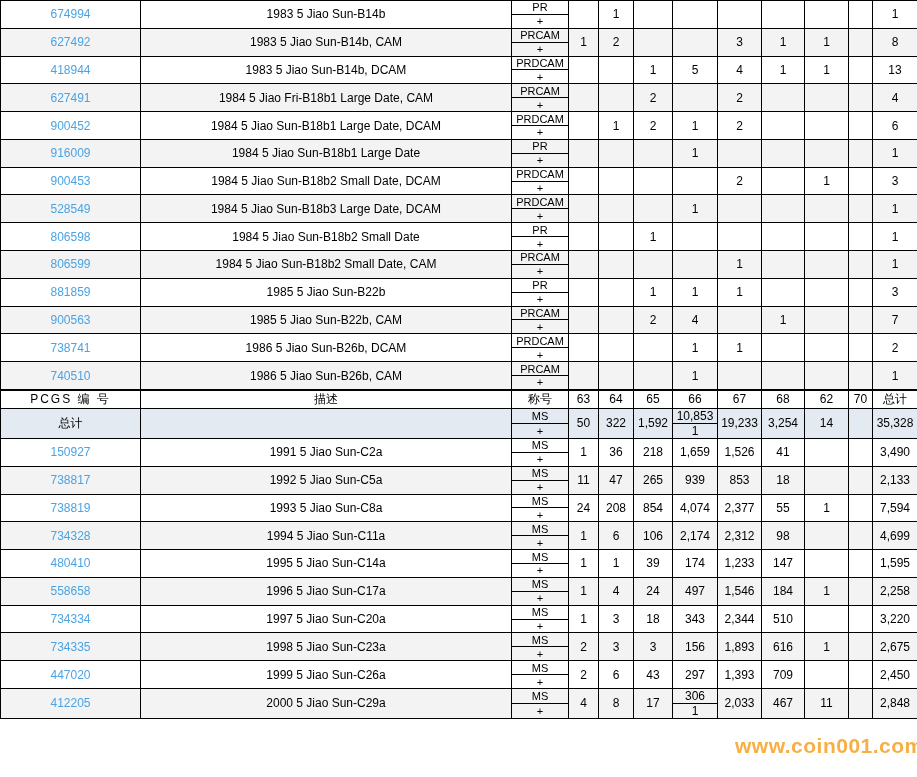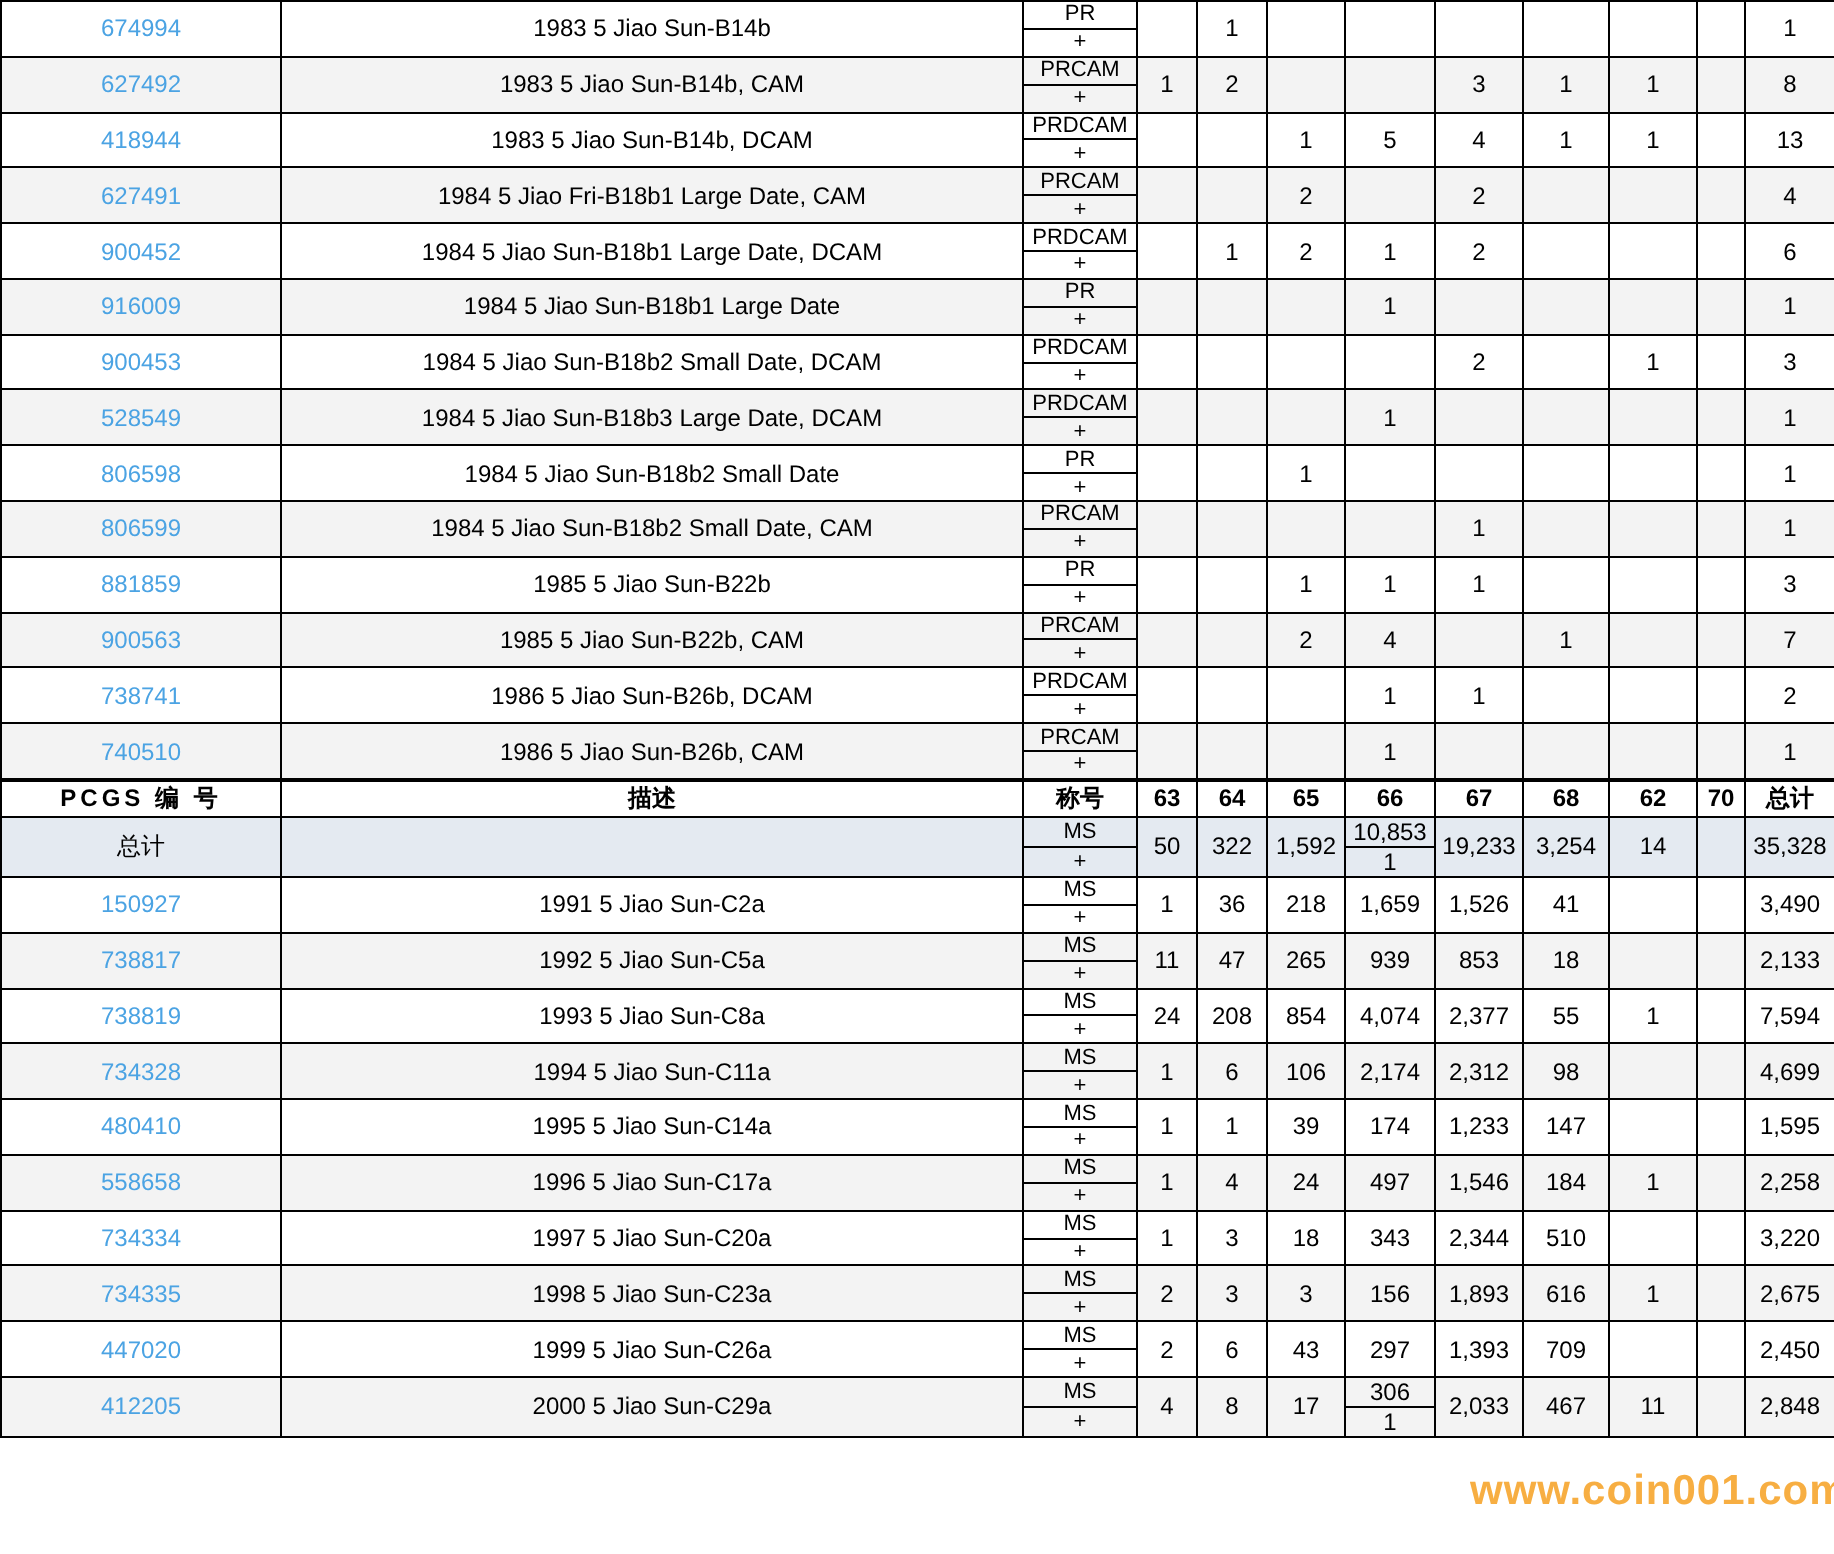--- a/index.html
+++ b/index.html
@@ -25,21 +25,21 @@
     border: 1px solid #000;
     text-align: center;
     vertical-align: middle;
     font-size: 12px;
     padding: 0;
     overflow: hidden;
     white-space: nowrap;
   }
   .pop-table tr { height: 13.9px; }
   .pop-table thead tr { height: 16px; }
-  .pop-table th { font-weight: bold; }
+  .pop-table th { font-weight: normal; }
   th.pcgs-hdr { letter-spacing: 2px; }
   td.desig { font-size: 11px; }
   a.pcgs-link {
     color: var(--link-color, #4ba3e3);
     text-decoration: none;
     cursor: pointer;
   }
   tr.alt { background: var(--alt-row-bg, #f3f3f3); }
   tr.totals { background: var(--totals-row-bg, #e4eaf1); }
   .section-label {

